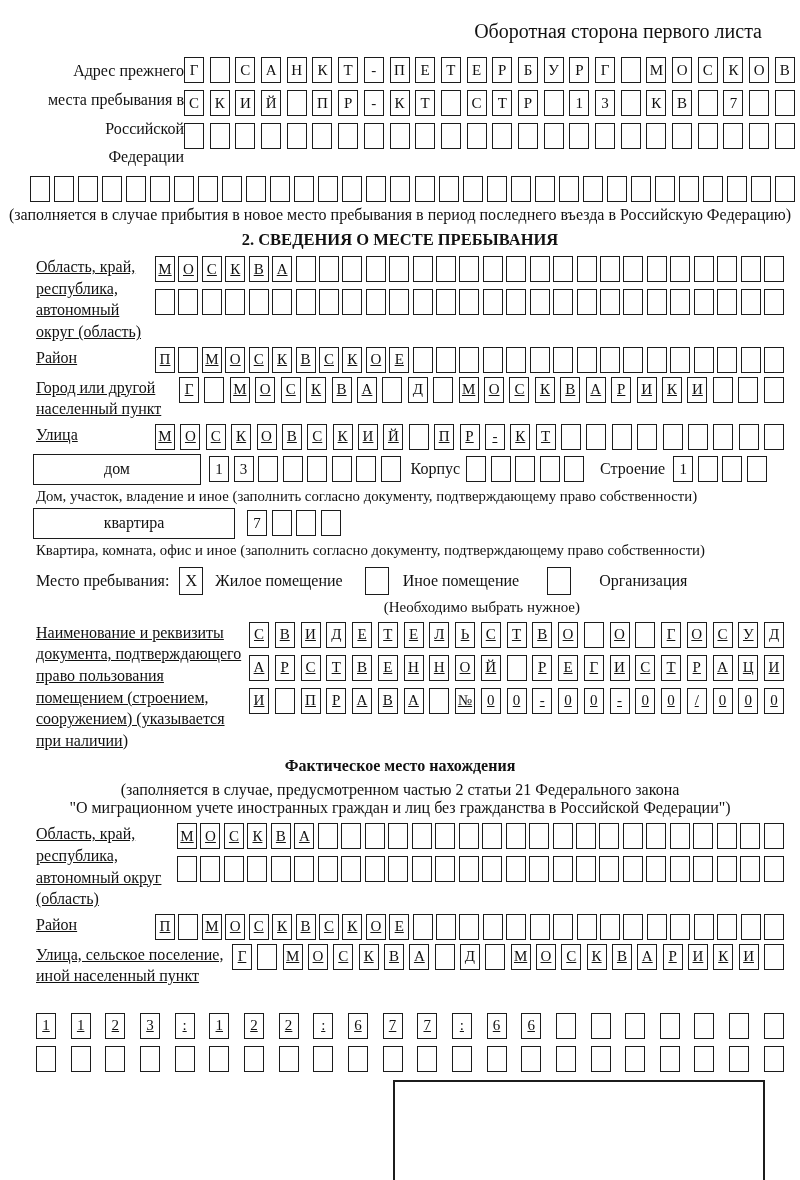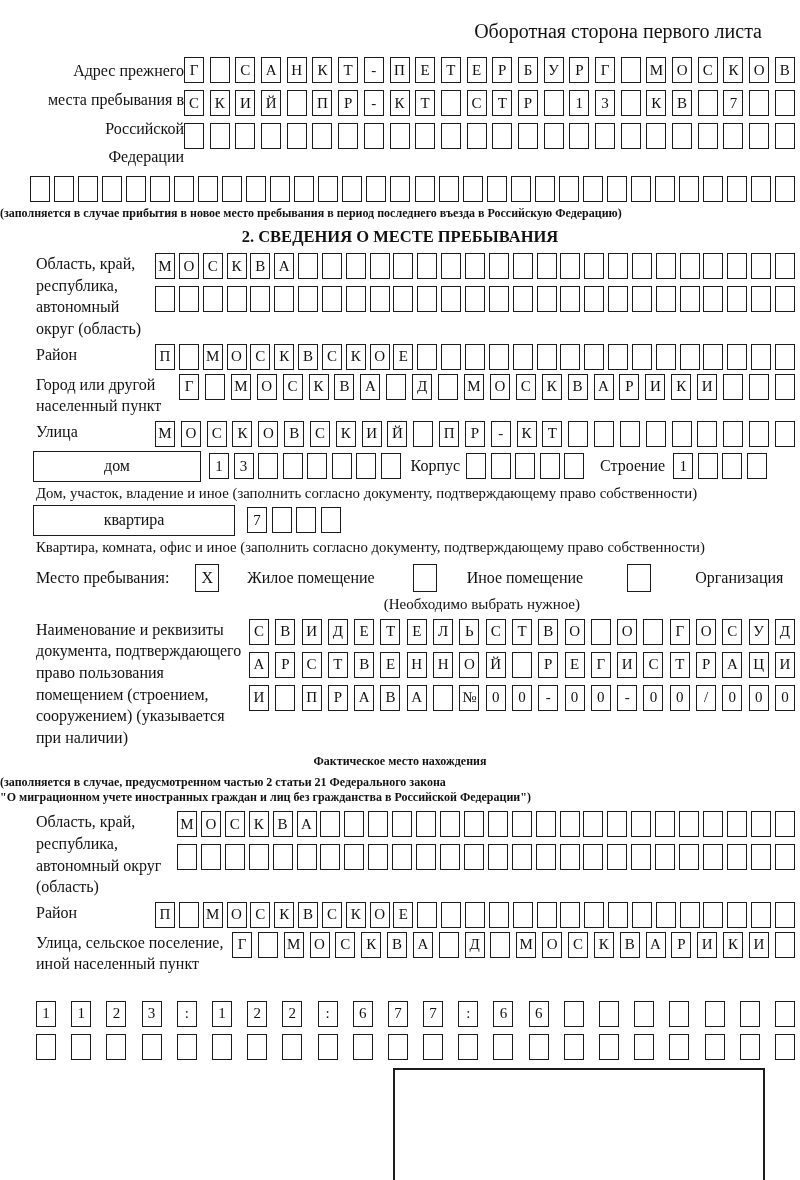--- a/index.html
+++ b/index.html
@@ -13,46 +13,46 @@
   
   .cell{
     box-sizing:border-box; width:20px; height:26px;
     border:1.7px solid #1c1c1c; display:inline-flex;
     align-items:center; justify-content:center;
     font-size:15px; line-height:1; background:#fff; flex:none;
   }
   .boxrow{ display:flex; justify-content:space-between; width:100%; }
   .rows{ flex:1; display:flex; flex-direction:column; gap:7px; align-self:flex-start; }
 
-  .field{ display:flex; margin:0 5px 4px 36px; }
+  .field{ display:flex; margin:0 16px 4px 36px;text-decoration:underline; }
   .f-label{ line-height:1.35; flex:none; padding-right:6px; box-sizing:border-box; }
 
   .addr-block{ display:flex; margin:14px 5px 0 36px;text-align:right; }
   .addr-label{ width:148px; flex:none; line-height:1.8; }
 
   .fullrow{ margin:4px 5px 0 30px; }
 
-  .caption-center{ text-align:left; font-size:12px; margin-top:4px;font-weight:bold; }
+  .caption-center{ text-align:center; font-size:16px; margin-top:4px; }
   .caption-left{ font-size:14.8px; margin:3px 0 3px 36px; }
 
   .sec-heading{ text-align:center; font-weight:bold; font-size:16.5px; margin:6px 0 6px 0; }
 
   .widebox{
     box-sizing:border-box; border:1.9px solid #1c1c1c; height:31px;
     display:inline-flex; align-items:center; justify-content:center; flex:none;
   }
   .inline-row{ display:flex; align-items:center; margin:2px 5px 2px 33px; }
   .gap4{ display:flex; gap:4.5px; }
 
   .checkbox{
     box-sizing:border-box; width:24px; height:28px; border:1.9px solid #1c1c1c;
     display:inline-flex; align-items:center; justify-content:center;
     font-size:16px; flex:none;
   }
-  .stay-row{ display:flex; align-items:center; margin:8px 5px 0 36px;gap:16px; }
+  .stay-row{ display:flex; align-items:center; margin:8px 5px 0 36px; }
   .stay-note{ text-align:right; width:430px; margin:4px 0 6px 150px; font-size:15px; }
 
   .mark-wrap{ margin:8px 15px 0 393px; width:372px; }
   .mark-box{ box-sizing:border-box; width:372px; height:163px; border:2px solid #1c1c1c; } .mt6{margin-top:6px;}
 </style>
 </head>
 <body>
 
 <div class="header-note">Оборотная сторона первого листа</div>
 
@@ -461,21 +461,21 @@
         <span class="cell">0</span>
         <span class="cell">0</span>
         <span class="cell">/</span>
         <span class="cell">0</span>
         <span class="cell">0</span>
         <span class="cell">0</span>
       </div>
   </div>
 </div>
 
-<div class="sec-heading mt6" style="font-size:12px">Фактическое место нахождения</div>
+<div class="sec-heading mt6" style="font-size:16px">Фактическое место нахождения</div>
 <div class="caption-center" style="margin-top:0">(заполняется в случае, предусмотренном частью 2 статьи 21 Федерального закона</div>
 <div class="caption-center" style="margin-top:0;margin-bottom:6px">"О миграционном учете иностранных граждан и лиц без гражданства в Российской Федерации")</div>
 
 <div class="field">
   <div class="f-label" style="width:141px">Область, край, республика, автономный округ (область)</div>
   <div class="rows">
     <div class="boxrow">
         <span class="cell">М</span>
         <span class="cell">О</span>
         <span class="cell">С</span>

